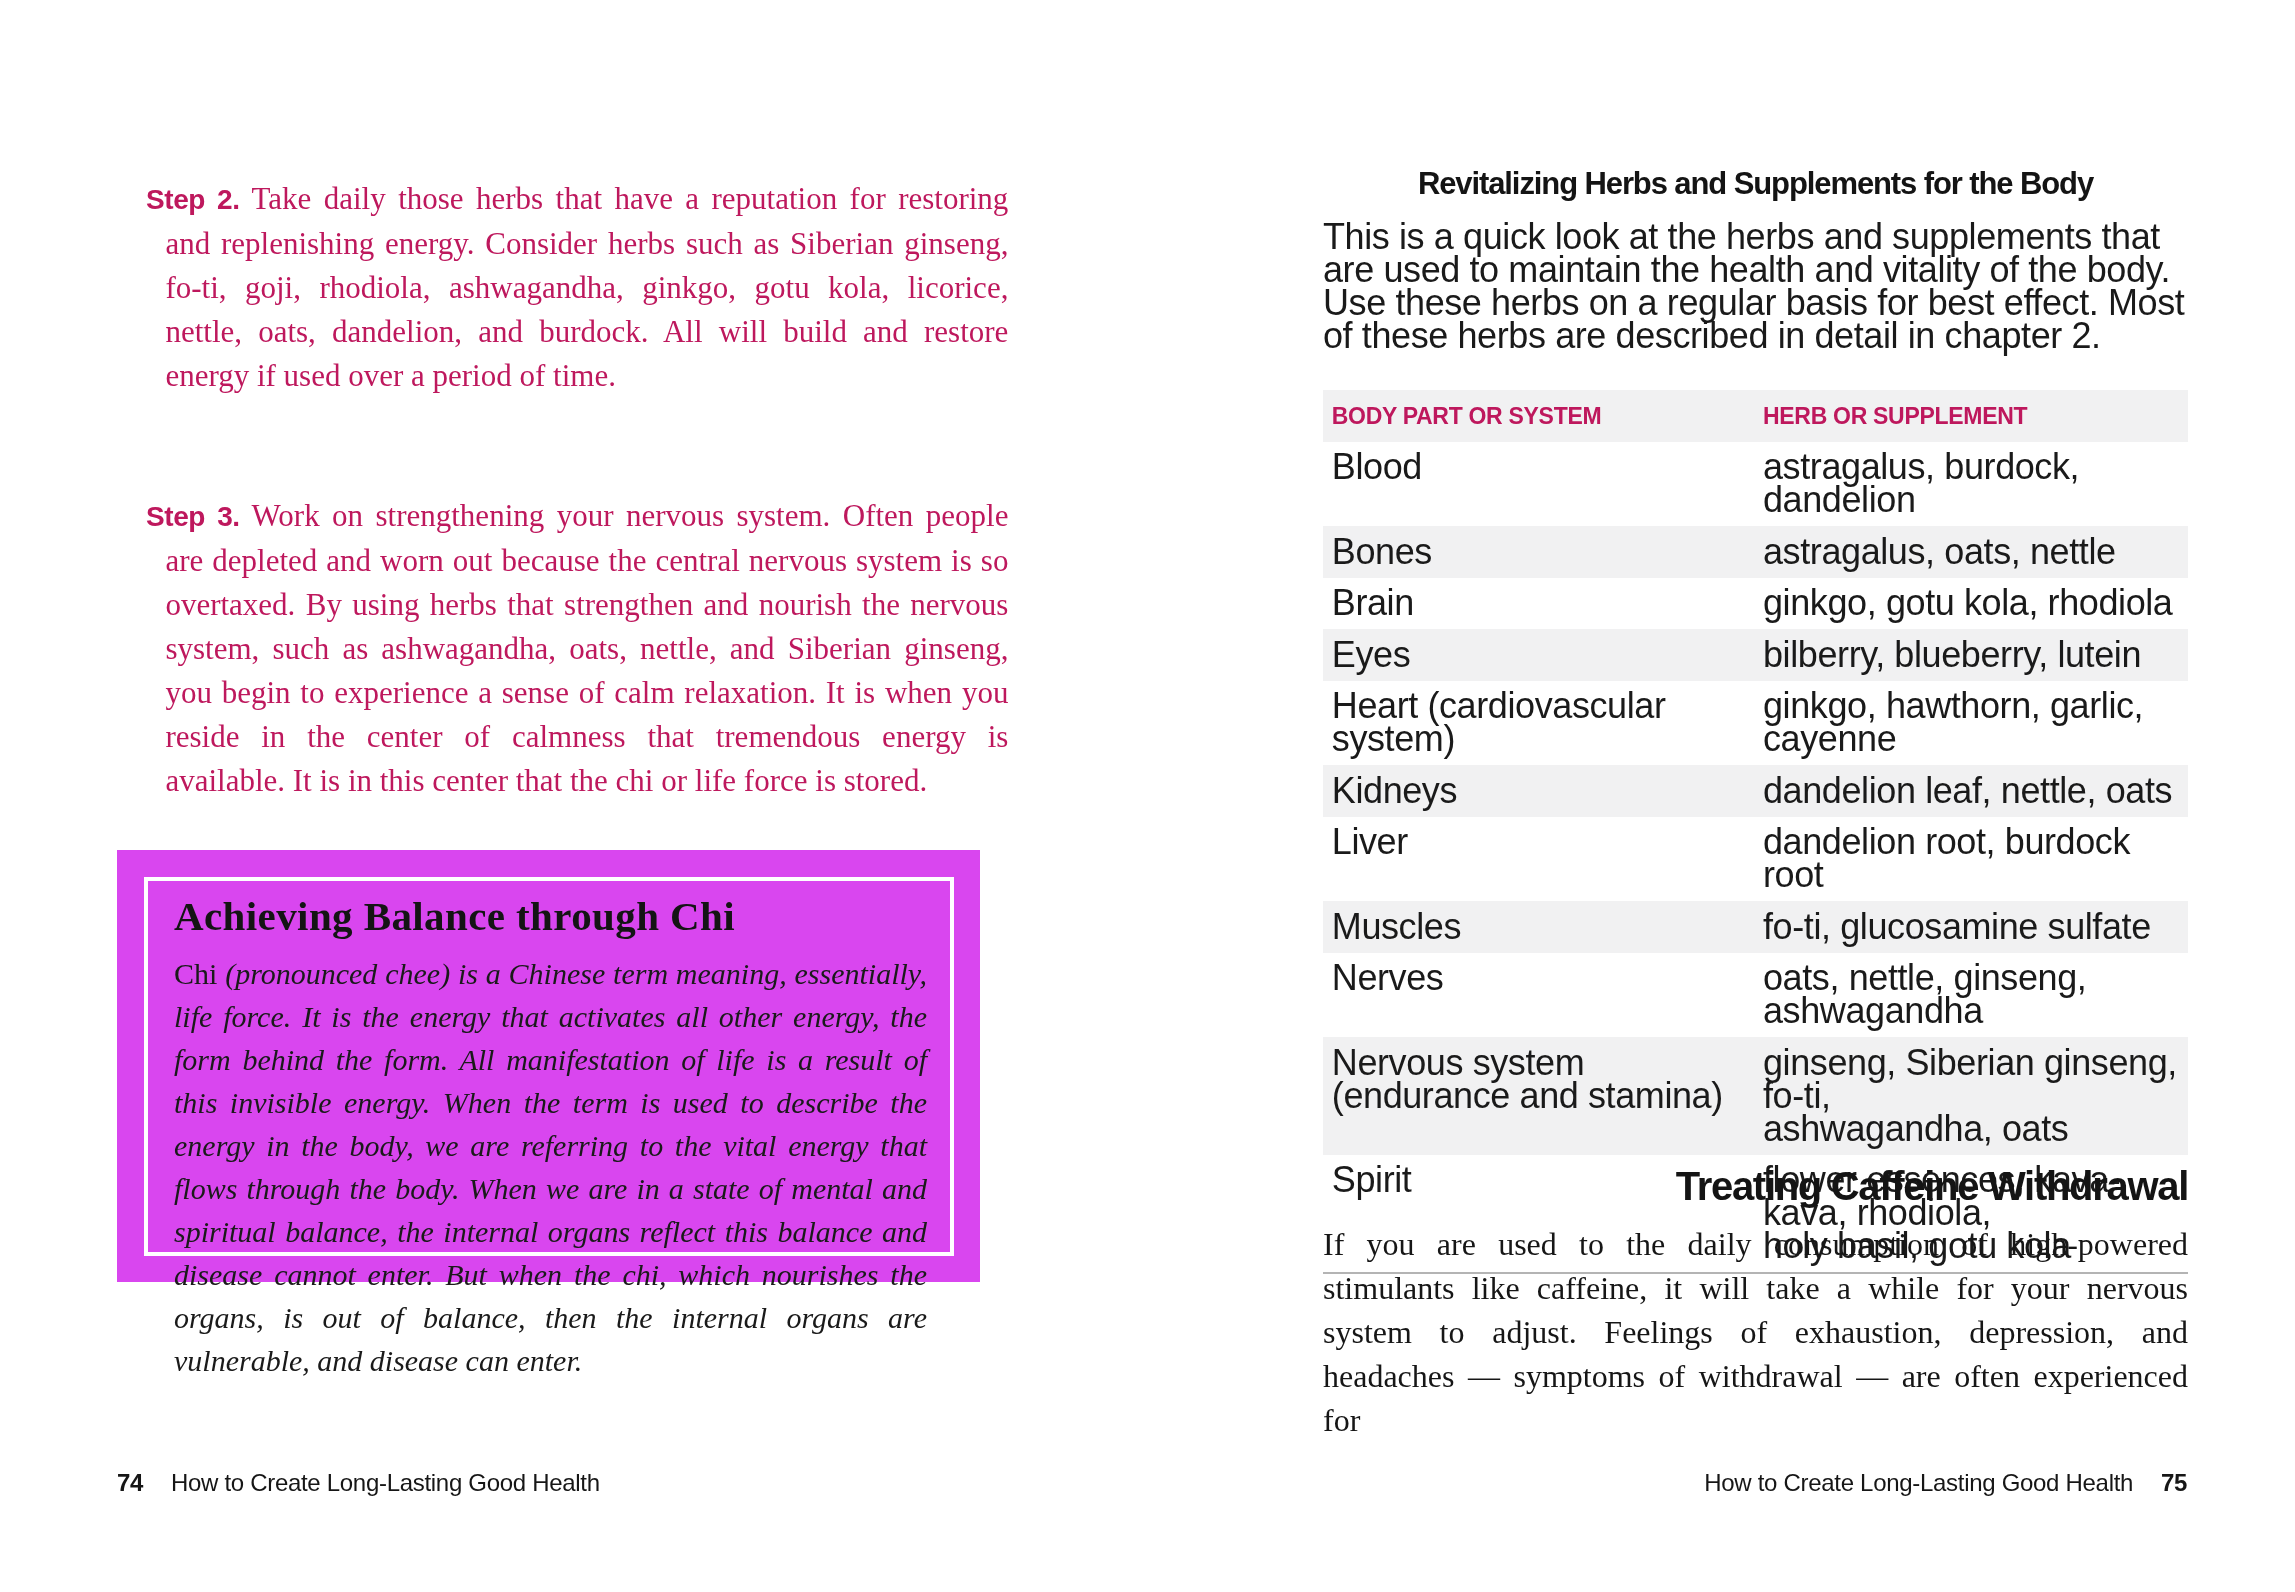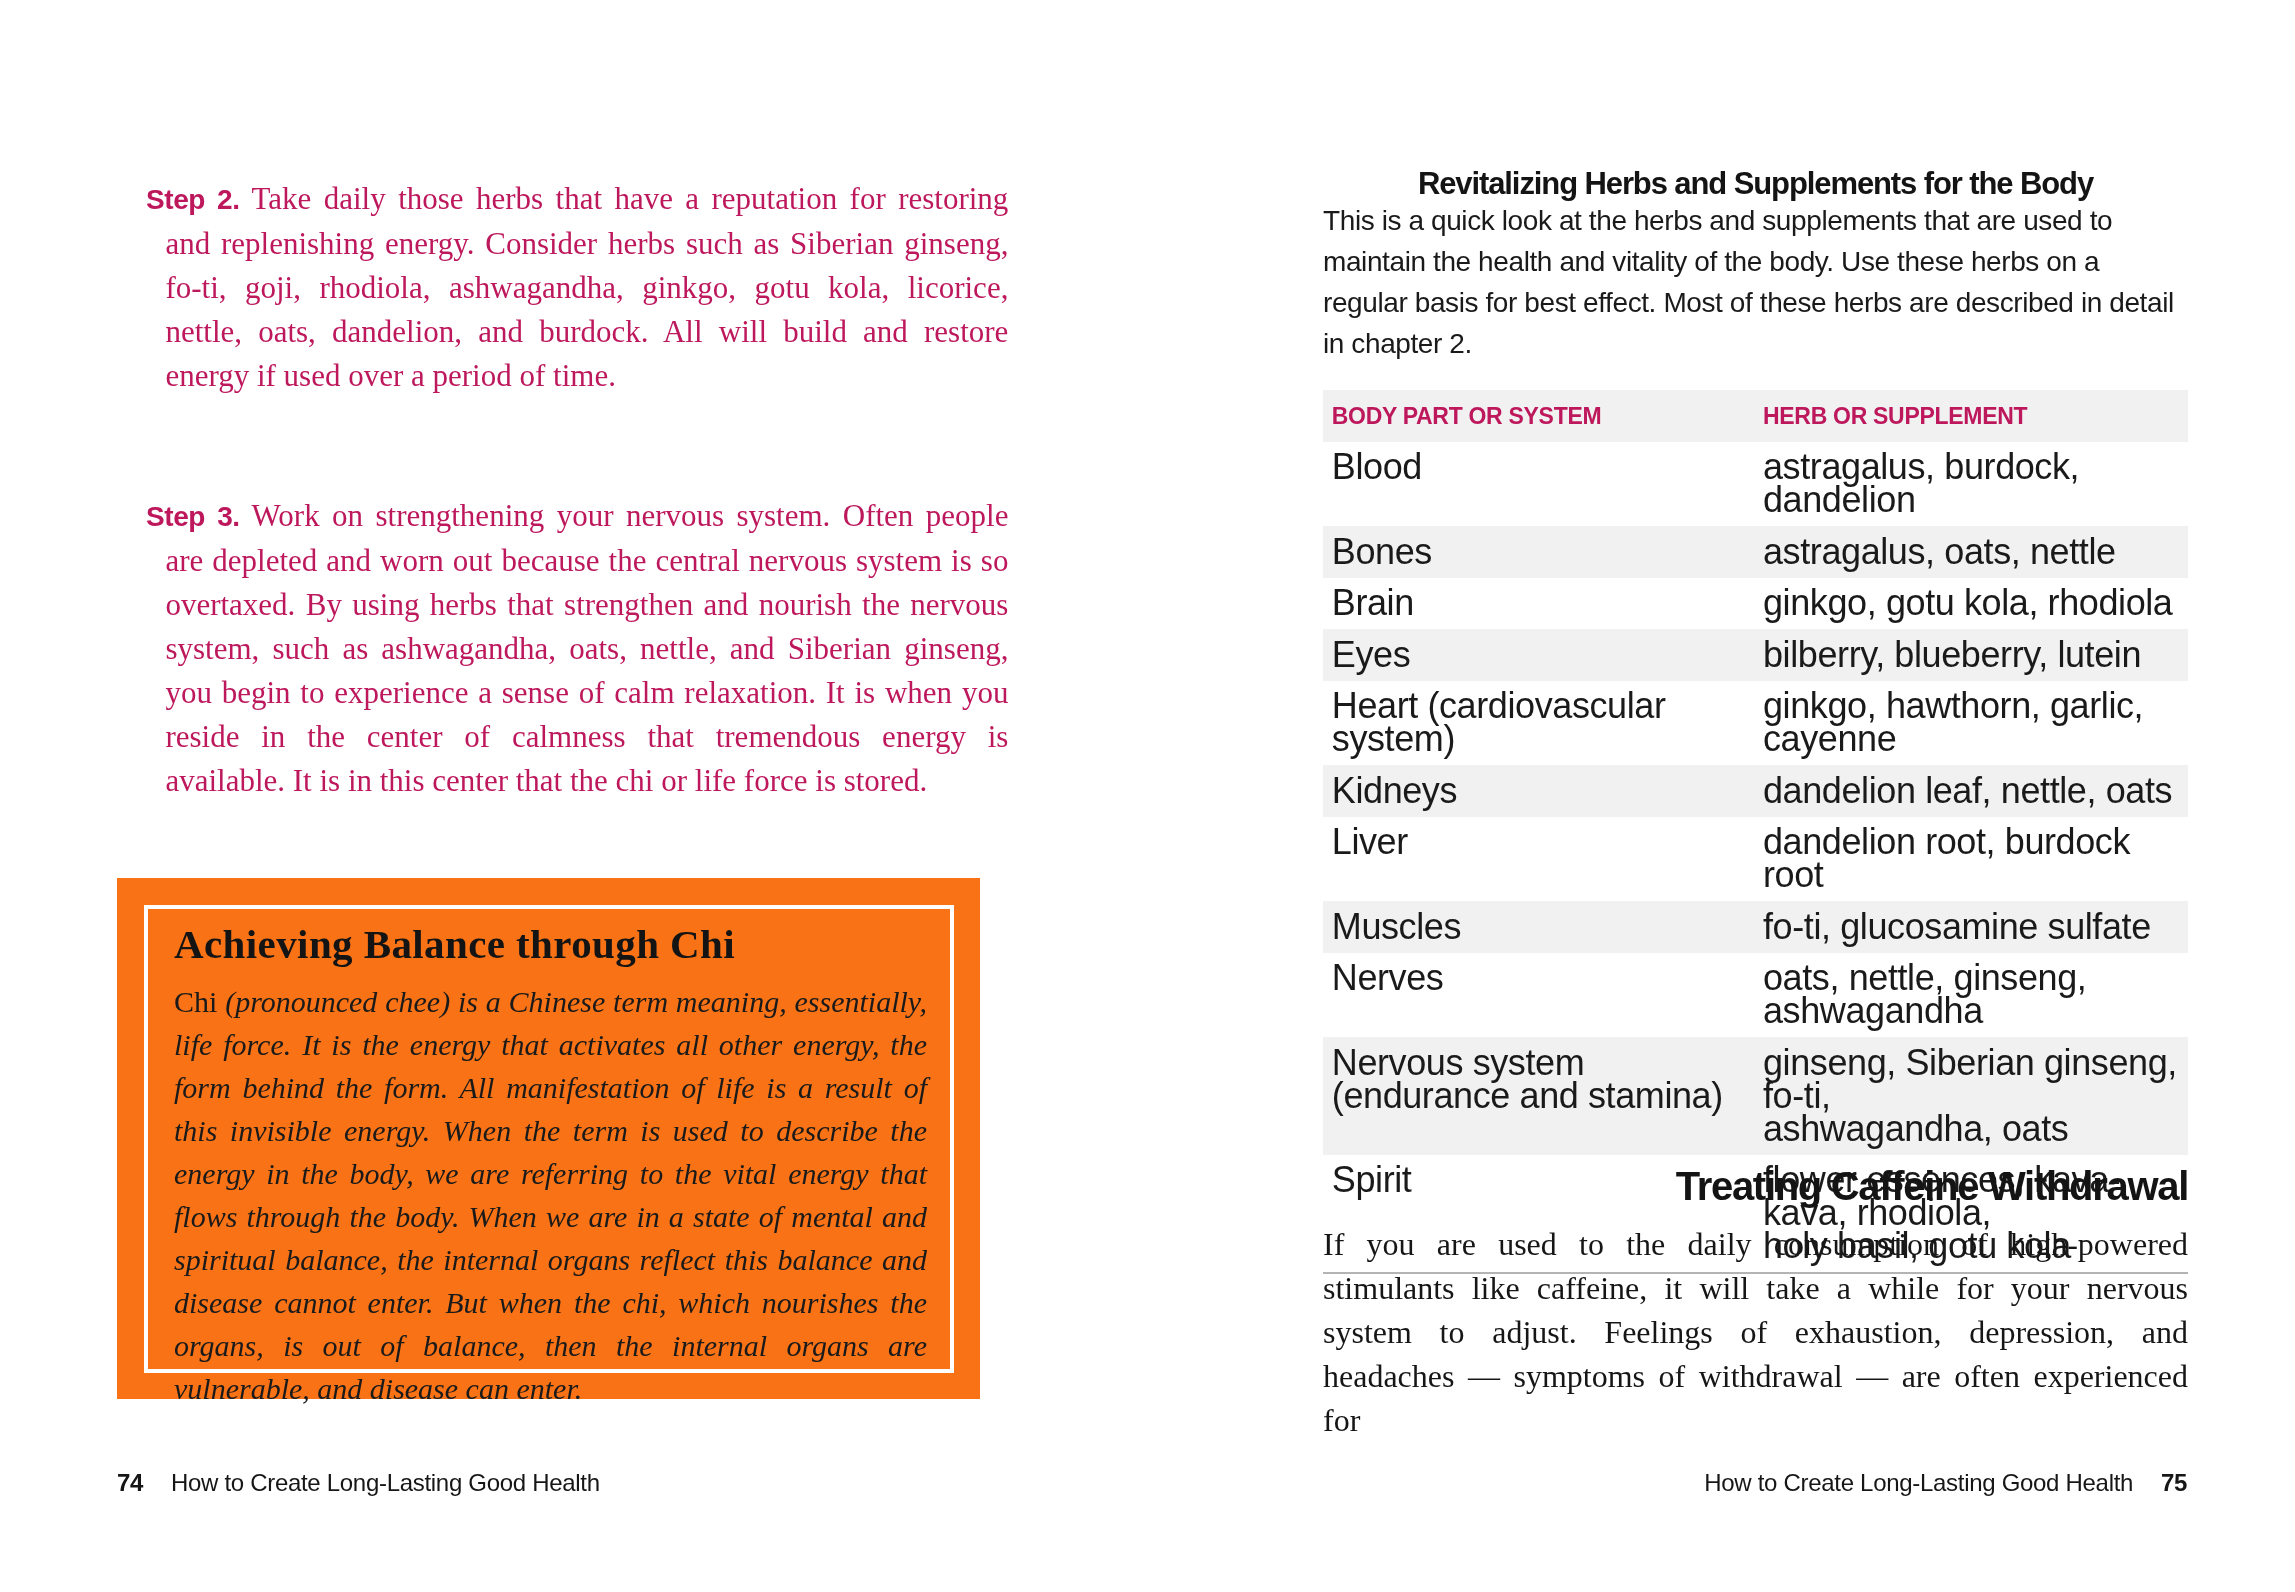--- a/index.html
+++ b/index.html
@@ -22,23 +22,23 @@
   }
   .step-para .step-label {
     font-family: "Liberation Sans", sans-serif;
     font-weight: bold; font-size: 28px;
     letter-spacing: -0.4px;
   }
   #step2 { top: 177px; }
   #step3 { top: 449px; margin-top: 45px; }
 
   .chi-box {
-    left: 117px; top: 878px;
-    width: 863px; height: 521px;
-    background: #f97316;
+    left: 117px; top: 850px;
+    width: 863px; height: 432px;
+    background: #d946ef;
   }
   .chi-box .frame {
     position: absolute; inset: 26.5px;
     border: 4.4px solid #ffffff;
   }
   .chi-box .content {
     position: absolute;
     left: 57px; right: 53px; top: 42px;
   }
   .chi-title {
@@ -74,23 +74,23 @@
   .rcol { left: 1323px; width: 865px; }
 
   .r-title {
     top: 166px; text-align: center;
     font-family: "Liberation Sans", sans-serif;
     font-weight: bold; font-size: 31px;
     letter-spacing: -1.1px;
     color: #141414;
   }
   .r-intro {
-    top: 200px;
-    font-family: "Liberation Sans", sans-serif;
-    font-size: 28px; line-height: 41px;
+    top: 220px;
+    font-family: "Liberation Sans", sans-serif;
+    font-size: 36px; line-height: 33px;
     letter-spacing: -0.4px;
     color: #1a1a1a;
   }
 
   .herb-table {
     top: 390px;
     font-family: "Liberation Sans", sans-serif;
     border-bottom: 2.6px solid #b4b4b4;
     color: #1a1a1a;
   }

